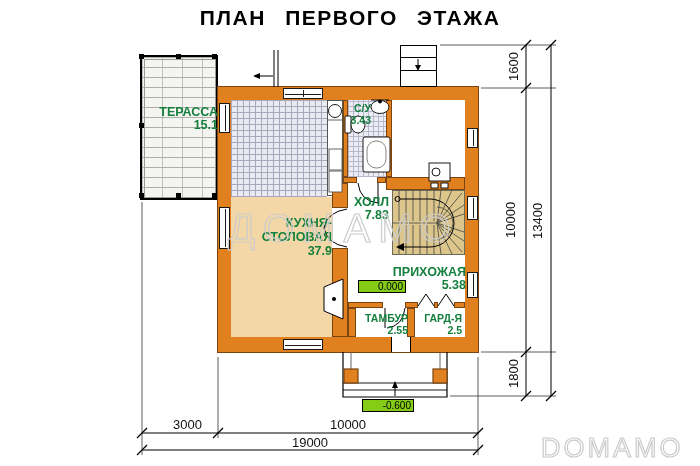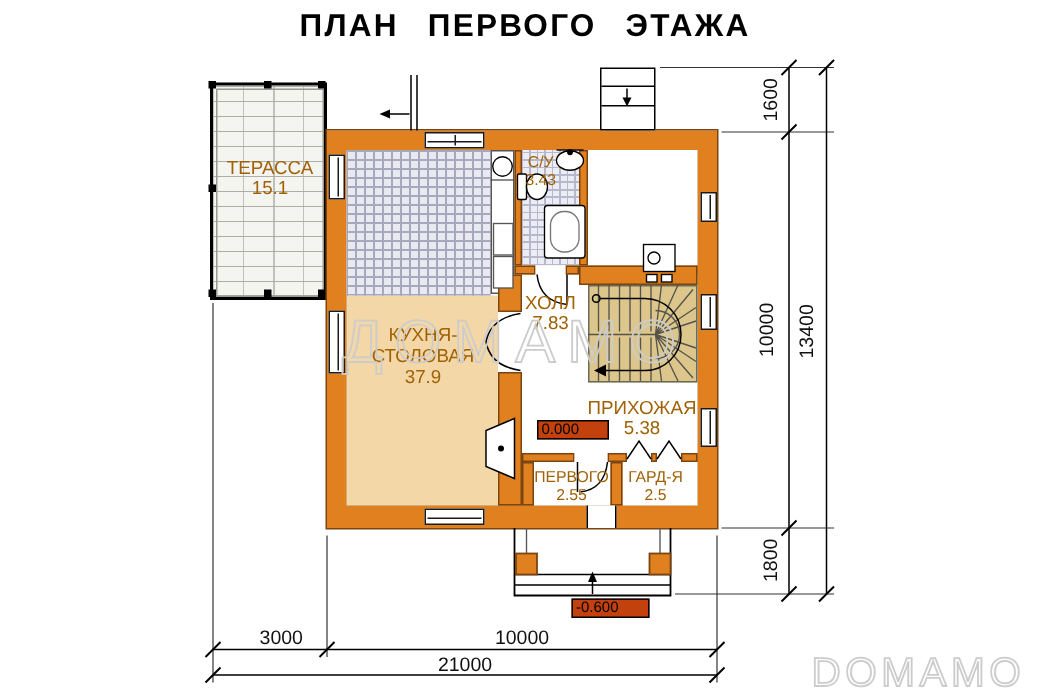--- a/index.html
+++ b/index.html
@@ -55,32 +55,32 @@
   .win{background:#fff;border:1px solid #1a1a1a;box-sizing:border-box;}
   .win-v::before{content:"";position:absolute;left:50%;top:1px;bottom:1px;width:1px;background:#1a1a1a;}
   .win-h::before{content:"";position:absolute;top:50%;left:1px;right:1px;height:1px;background:#1a1a1a;}
   .win-h.panes2::after{content:"";position:absolute;left:50%;top:1px;bottom:1px;width:1px;background:#1a1a1a;}
   .gapfill{background:#fff;}
   .entry-gap{background:#fff;border-left:1px solid #000;border-right:1px solid #000;box-sizing:border-box;}
   
   .chimney{left:400px;top:45px;width:37px;height:42px;background:#fff;border:1.5px solid #000;box-sizing:border-box;}
   .chimney-line{left:0;width:100%;height:1px;background:#000;}
   
-  .room-label{text-align:center;font-weight:normal;color:#a16207;line-height:13px;}
+  .room-label{text-align:right;font-weight:bold;color:#15803d;line-height:13px;}
   .fs12{font-size:12.5px;}
   .fs10{font-size:10.5px;line-height:11.5px;}
   .dim{font-size:13px;color:#111;}
   .dim-h{text-align:center;}
   .dim-v{
     writing-mode:vertical-rl;transform:rotate(180deg);
     display:flex;align-items:center;justify-content:center;text-align:center;
   }
   .level-box{
-    border:1px solid #000;background:#c2410c;font-size:10px;line-height:11px;
-    padding:0 2px;text-align:left;color:#000;
+    border:1px solid #000;background:#84cc16;font-size:10px;line-height:11px;
+    padding:0 2px;text-align:right;color:#000;
   }
   
   .wm{
     font-weight:normal;color:#ececec;
     -webkit-text-stroke:1.2px #cccccc;-webkit-text-fill-color:transparent;
     white-space:nowrap;user-select:none;text-align:center;
   }
   .wm-center{left:228px;top:206px;font-size:40px;letter-spacing:8px;}
   .wm-corner{left:541px;top:433px;font-size:27px;letter-spacing:3px;}
   svg.overlay{position:absolute;left:0;top:0;pointer-events:none;}
@@ -269,37 +269,37 @@
     <div>ХОЛЛ</div>
     <div>7.83</div>
   </div>
 
   <div class="abs room-label fs12" style="left:390px;top:266px;width:76px;">
     <div>ПРИХОЖАЯ</div>
     <div>5.38</div>
   </div>
 
   <div class="abs room-label fs10" style="left:354px;top:313px;width:54px;">
-    <div>ПЕРВОГО</div>
+    <div>ТАМБУР</div>
     <div>2.55</div>
   </div>
 
   <div class="abs room-label fs10" style="left:412px;top:313px;width:50px;">
     <div>ГАРД-Я</div>
     <div>2.5</div>
   </div>
 
   <div class="abs level-box" style="left:358px;top:280px;width:42px;">0.000</div>
-  <div class="abs level-box" style="left:381px;top:399px;width:46px;">-0.600</div>
+  <div class="abs level-box" style="left:362px;top:399px;width:46px;">-0.600</div>
 
   <div class="abs dim dim-v" style="left:506px;top:45px;height:43px;">1600</div>
   <div class="abs dim dim-v" style="left:503px;top:88px;height:264px;">10000</div>
   <div class="abs dim dim-v" style="left:506px;top:352px;height:44px;">1800</div>
   <div class="abs dim dim-v" style="left:530px;top:45px;height:351px;">13400</div>
 
   <div class="abs dim dim-h" style="left:142px;top:417px;width:91px;">3000</div>
   <div class="abs dim dim-h" style="left:218px;top:417px;width:260px;">10000</div>
-  <div class="abs dim dim-h" style="left:142px;top:435px;width:336px;">21000</div>
+  <div class="abs dim dim-h" style="left:142px;top:435px;width:336px;">19000</div>
 
   <div class="abs wm wm-center">ДОМАМО</div>
   <div class="abs wm wm-corner">DOMAMO</div>
 
 </div>
 
 </body></html>

